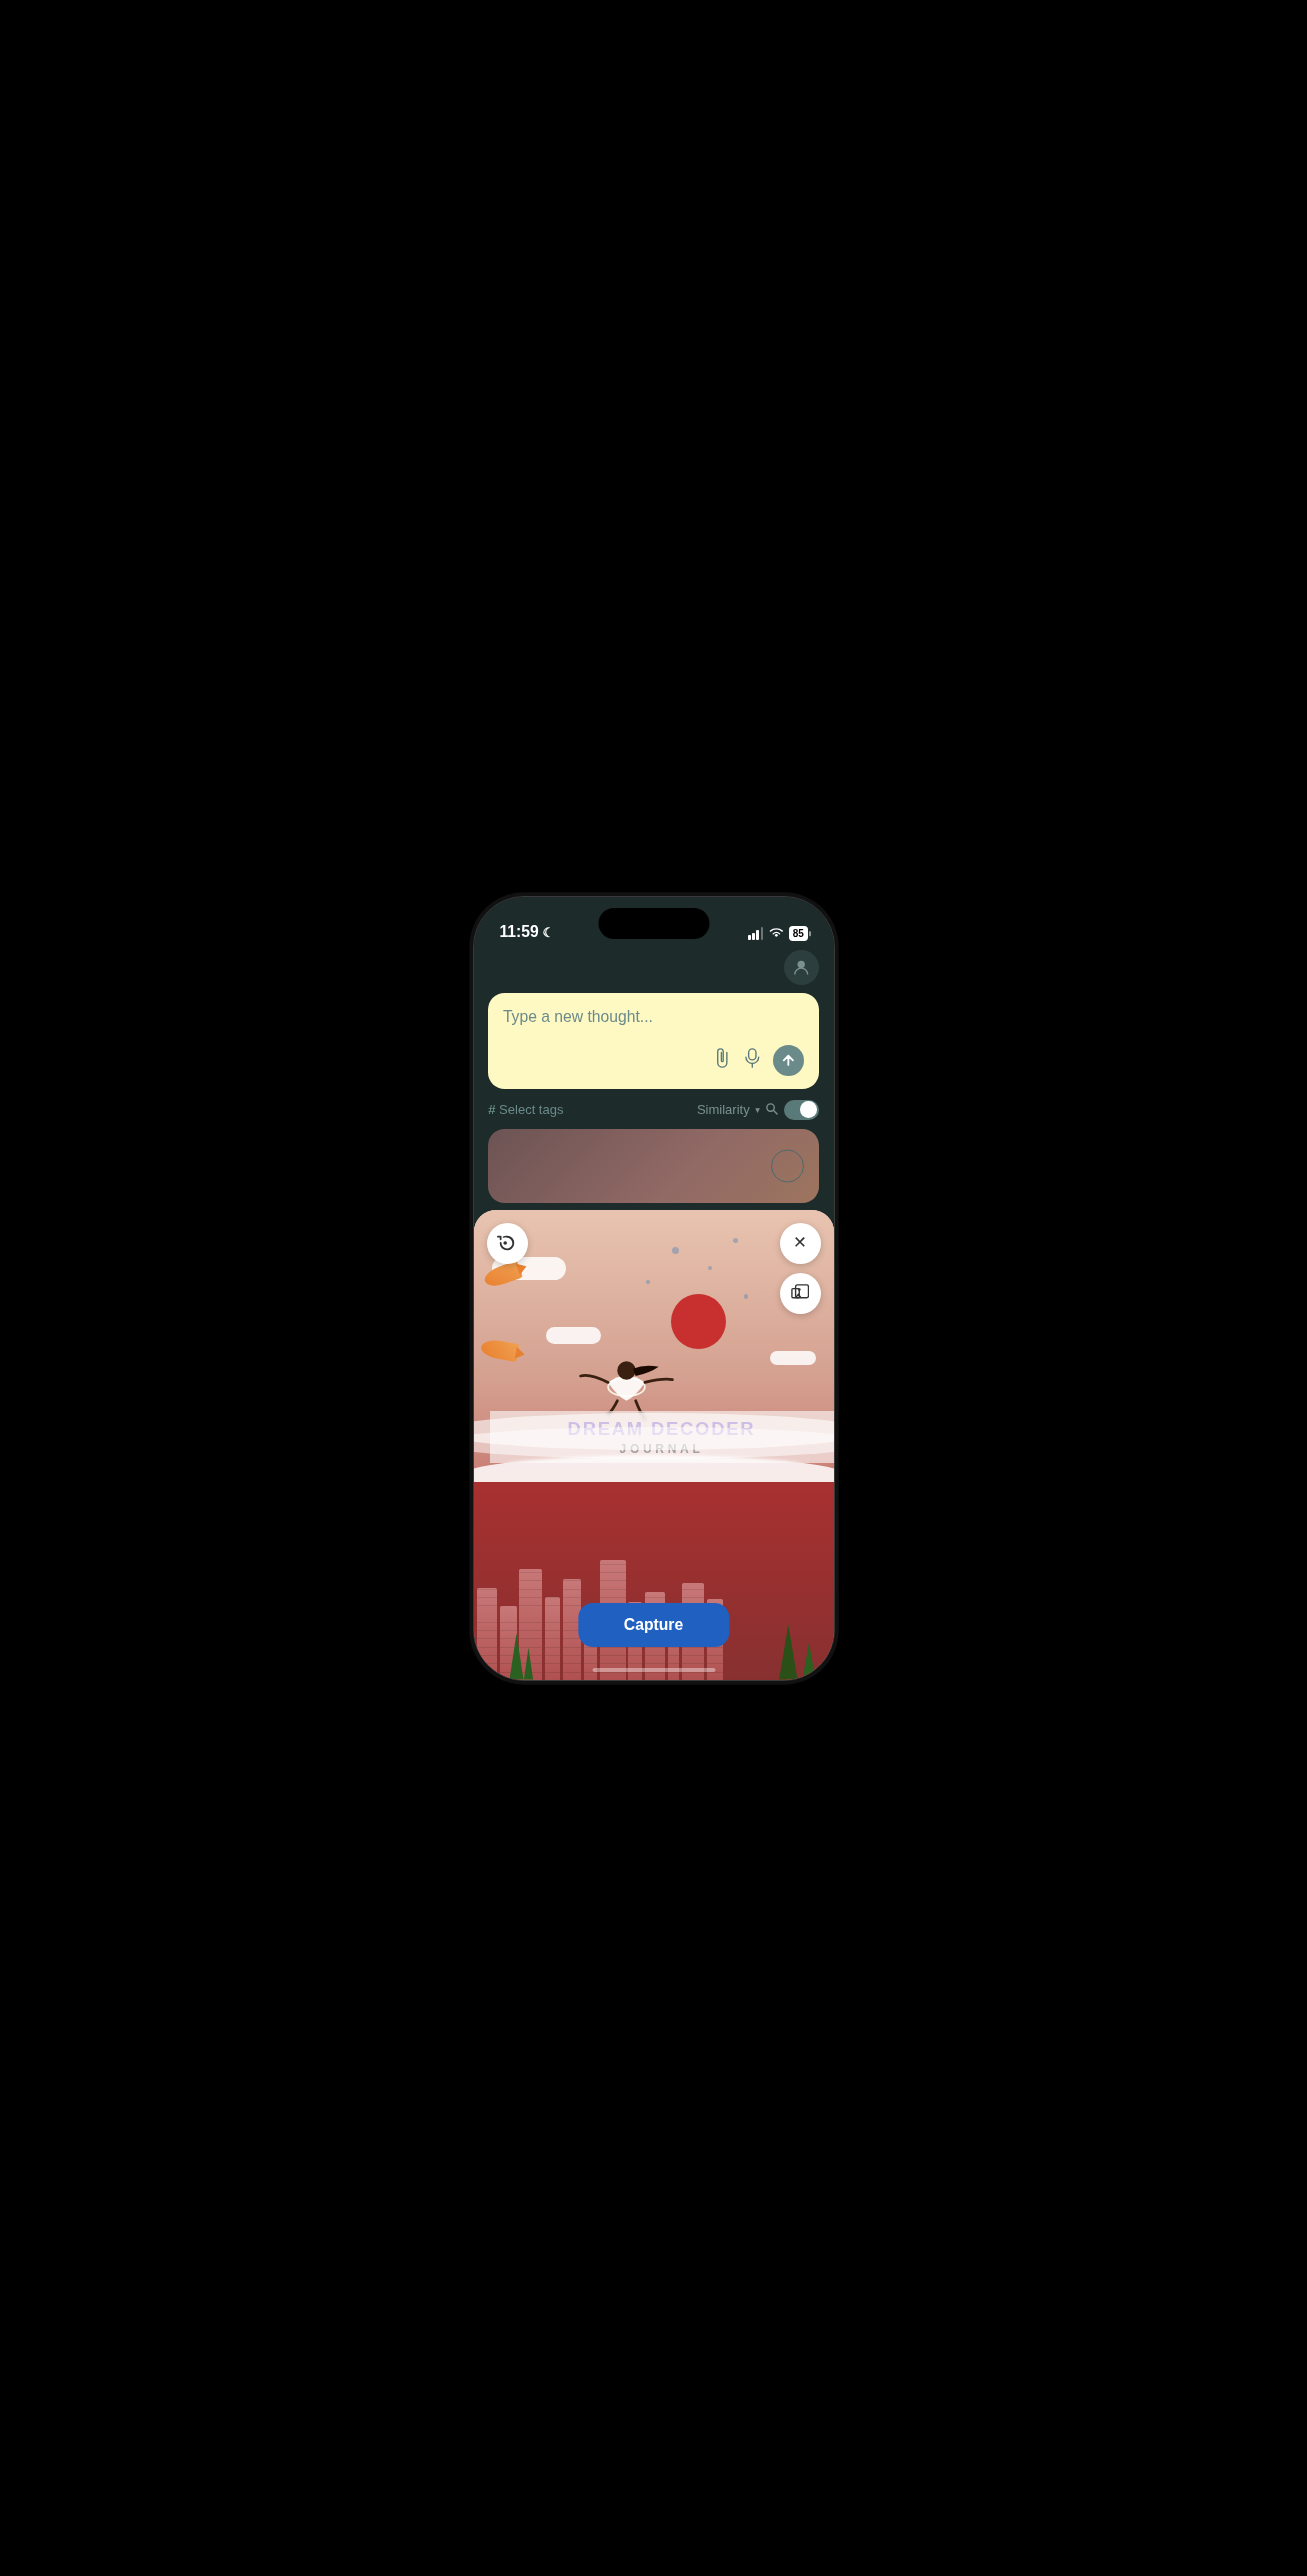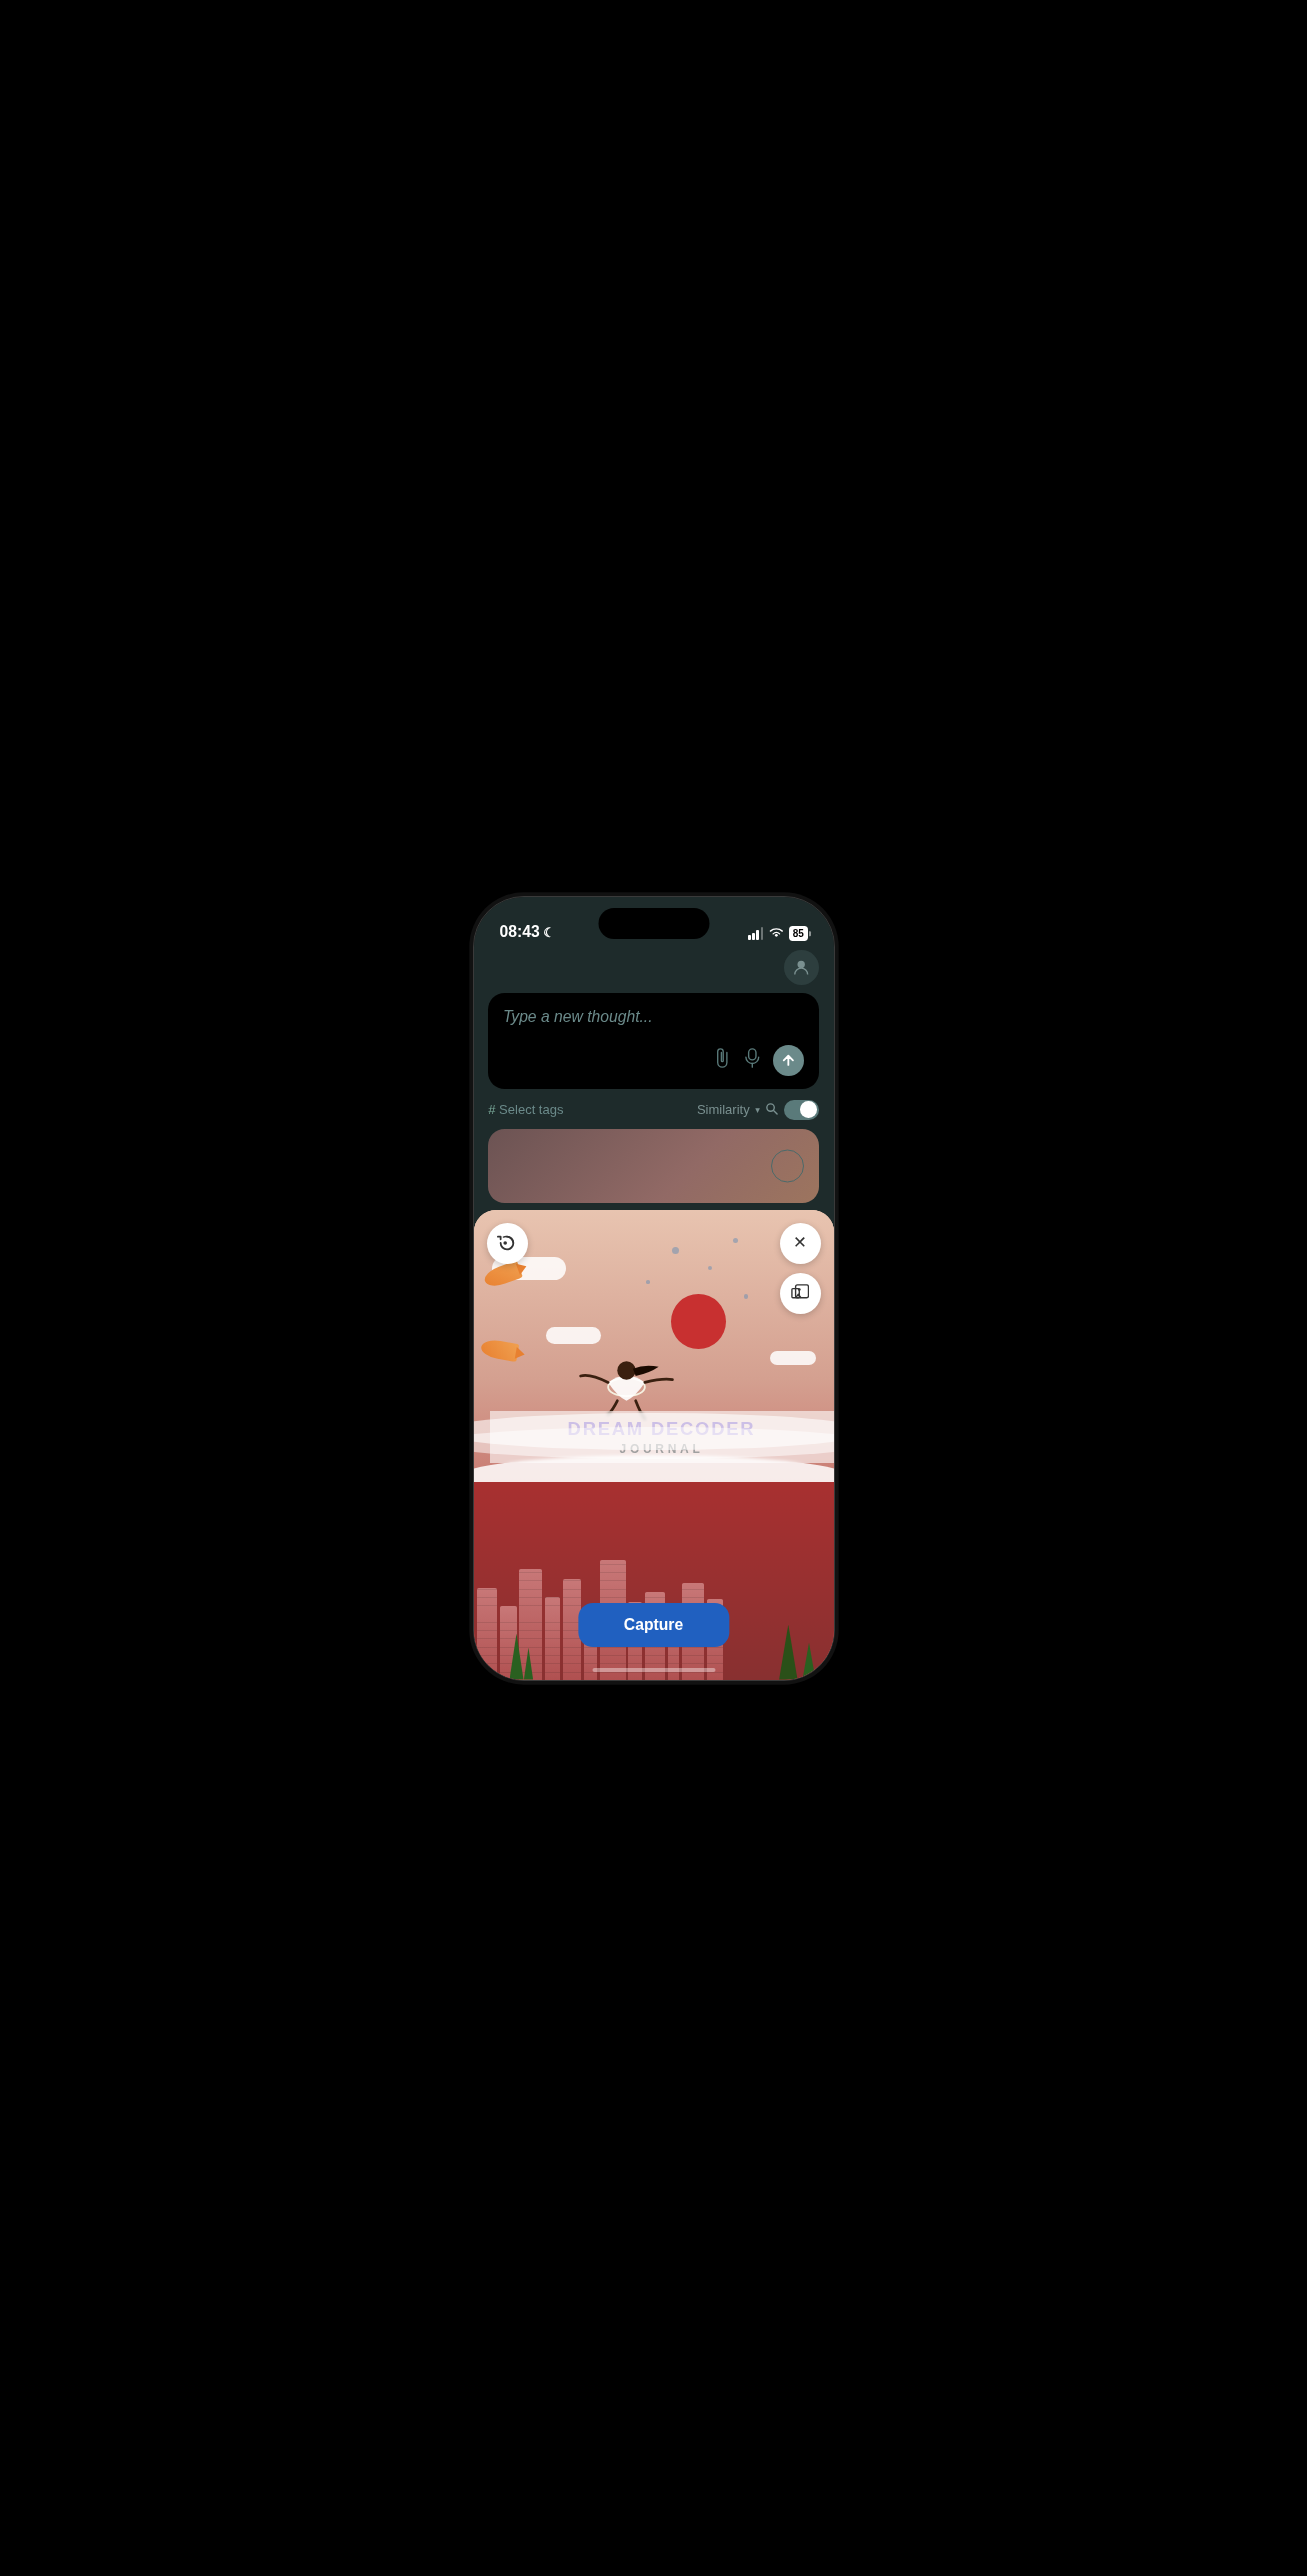--- a/index.html
+++ b/index.html
@@ -148,26 +148,25 @@
       background: #2d3e3e;
       border-radius: 50%;
       display: flex;
       align-items: center;
       justify-content: center;
       color: #7a9090;
       font-size: 16.6px;
     }
     
     .thought-input-container {
-      background: #000000;
+      background: #fef9c3;
       border-radius: 16.6px;
       padding: 13px 14.7px;
       position: relative;
       margin-bottom: 9.2px;
-      font-style: italic;
     }
     .thought-placeholder {
       color: #6b8a8a;
       font-size: 15.7px;
       line-height: 1.4;
       min-height: 28px;
     }
     .input-bottom-row {
       display: flex;
       justify-content: flex-end;
@@ -518,21 +517,21 @@
   </style>
 </head>
 <body>
 
 <div class="phone-frame">
   <div class="screen">
     <div class="dynamic-island"></div>
 
     <div class="status-bar">
       <div class="status-time">
-        <span>08:43</span>
+        <span>11:59</span>
         <span class="moon-icon">☾</span>
       </div>
       <div class="status-icons">
         <div class="signal-bars">
           <div class="signal-bar" style="height:4.6px"></div>
           <div class="signal-bar" style="height:7.4px"></div>
           <div class="signal-bar" style="height:10px"></div>
           <div class="signal-bar" style="height:13px; opacity:0.35"></div>
         </div>
         <span class="wifi-icon">

